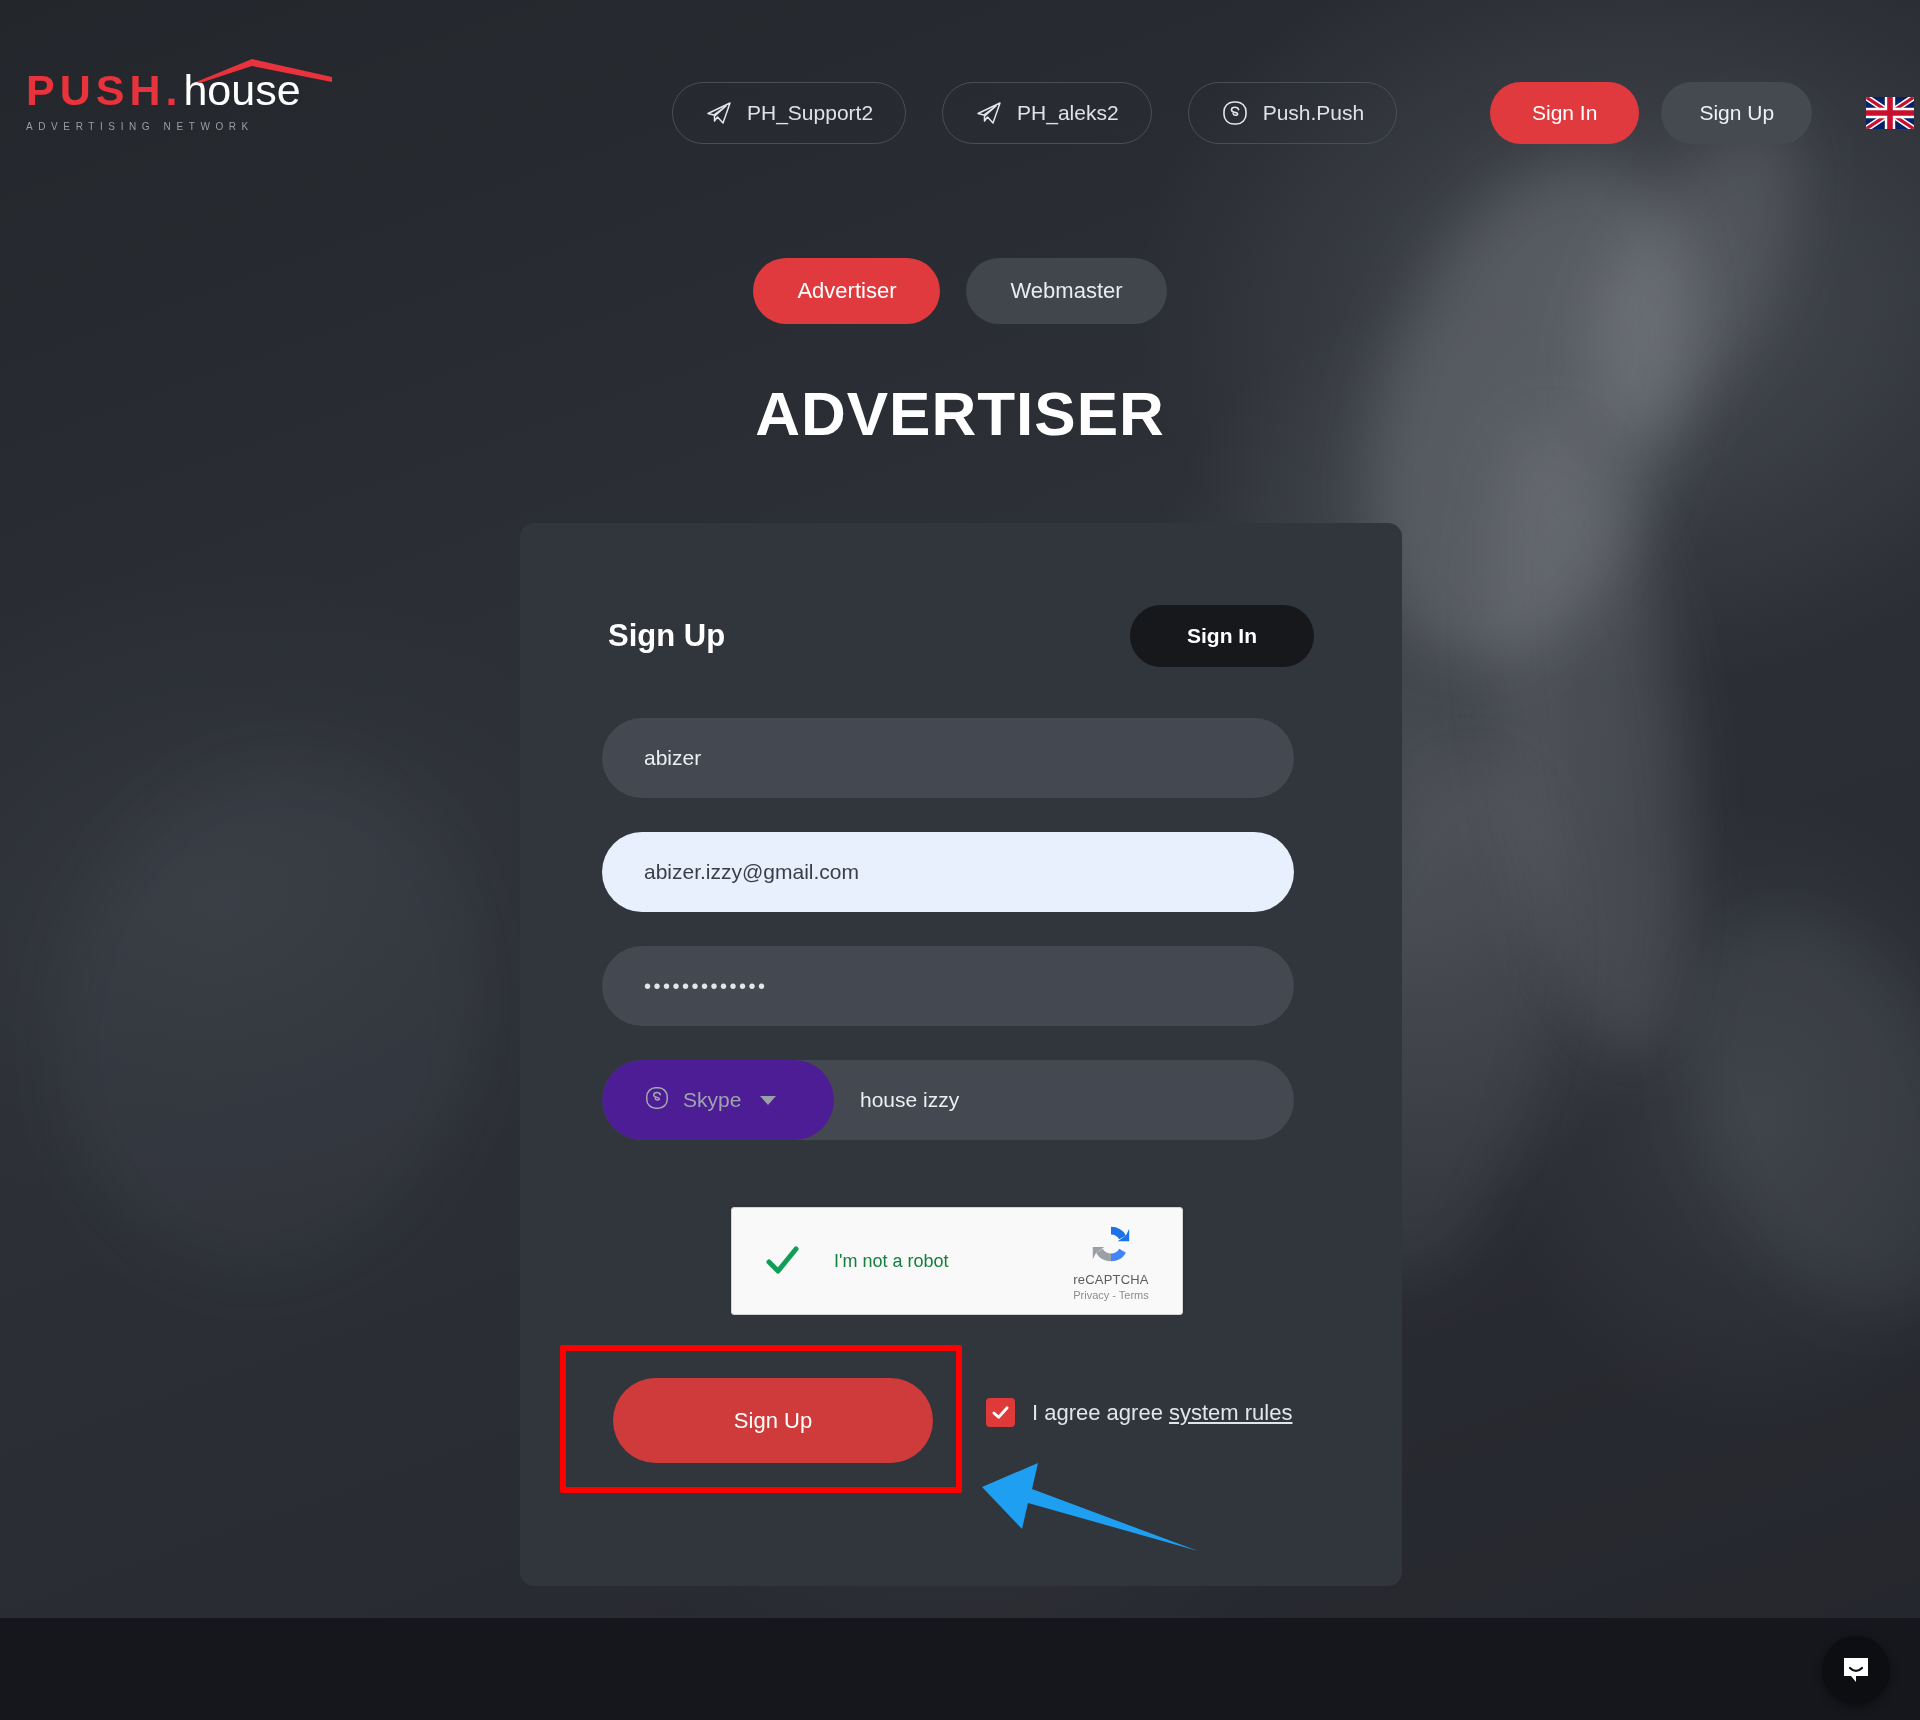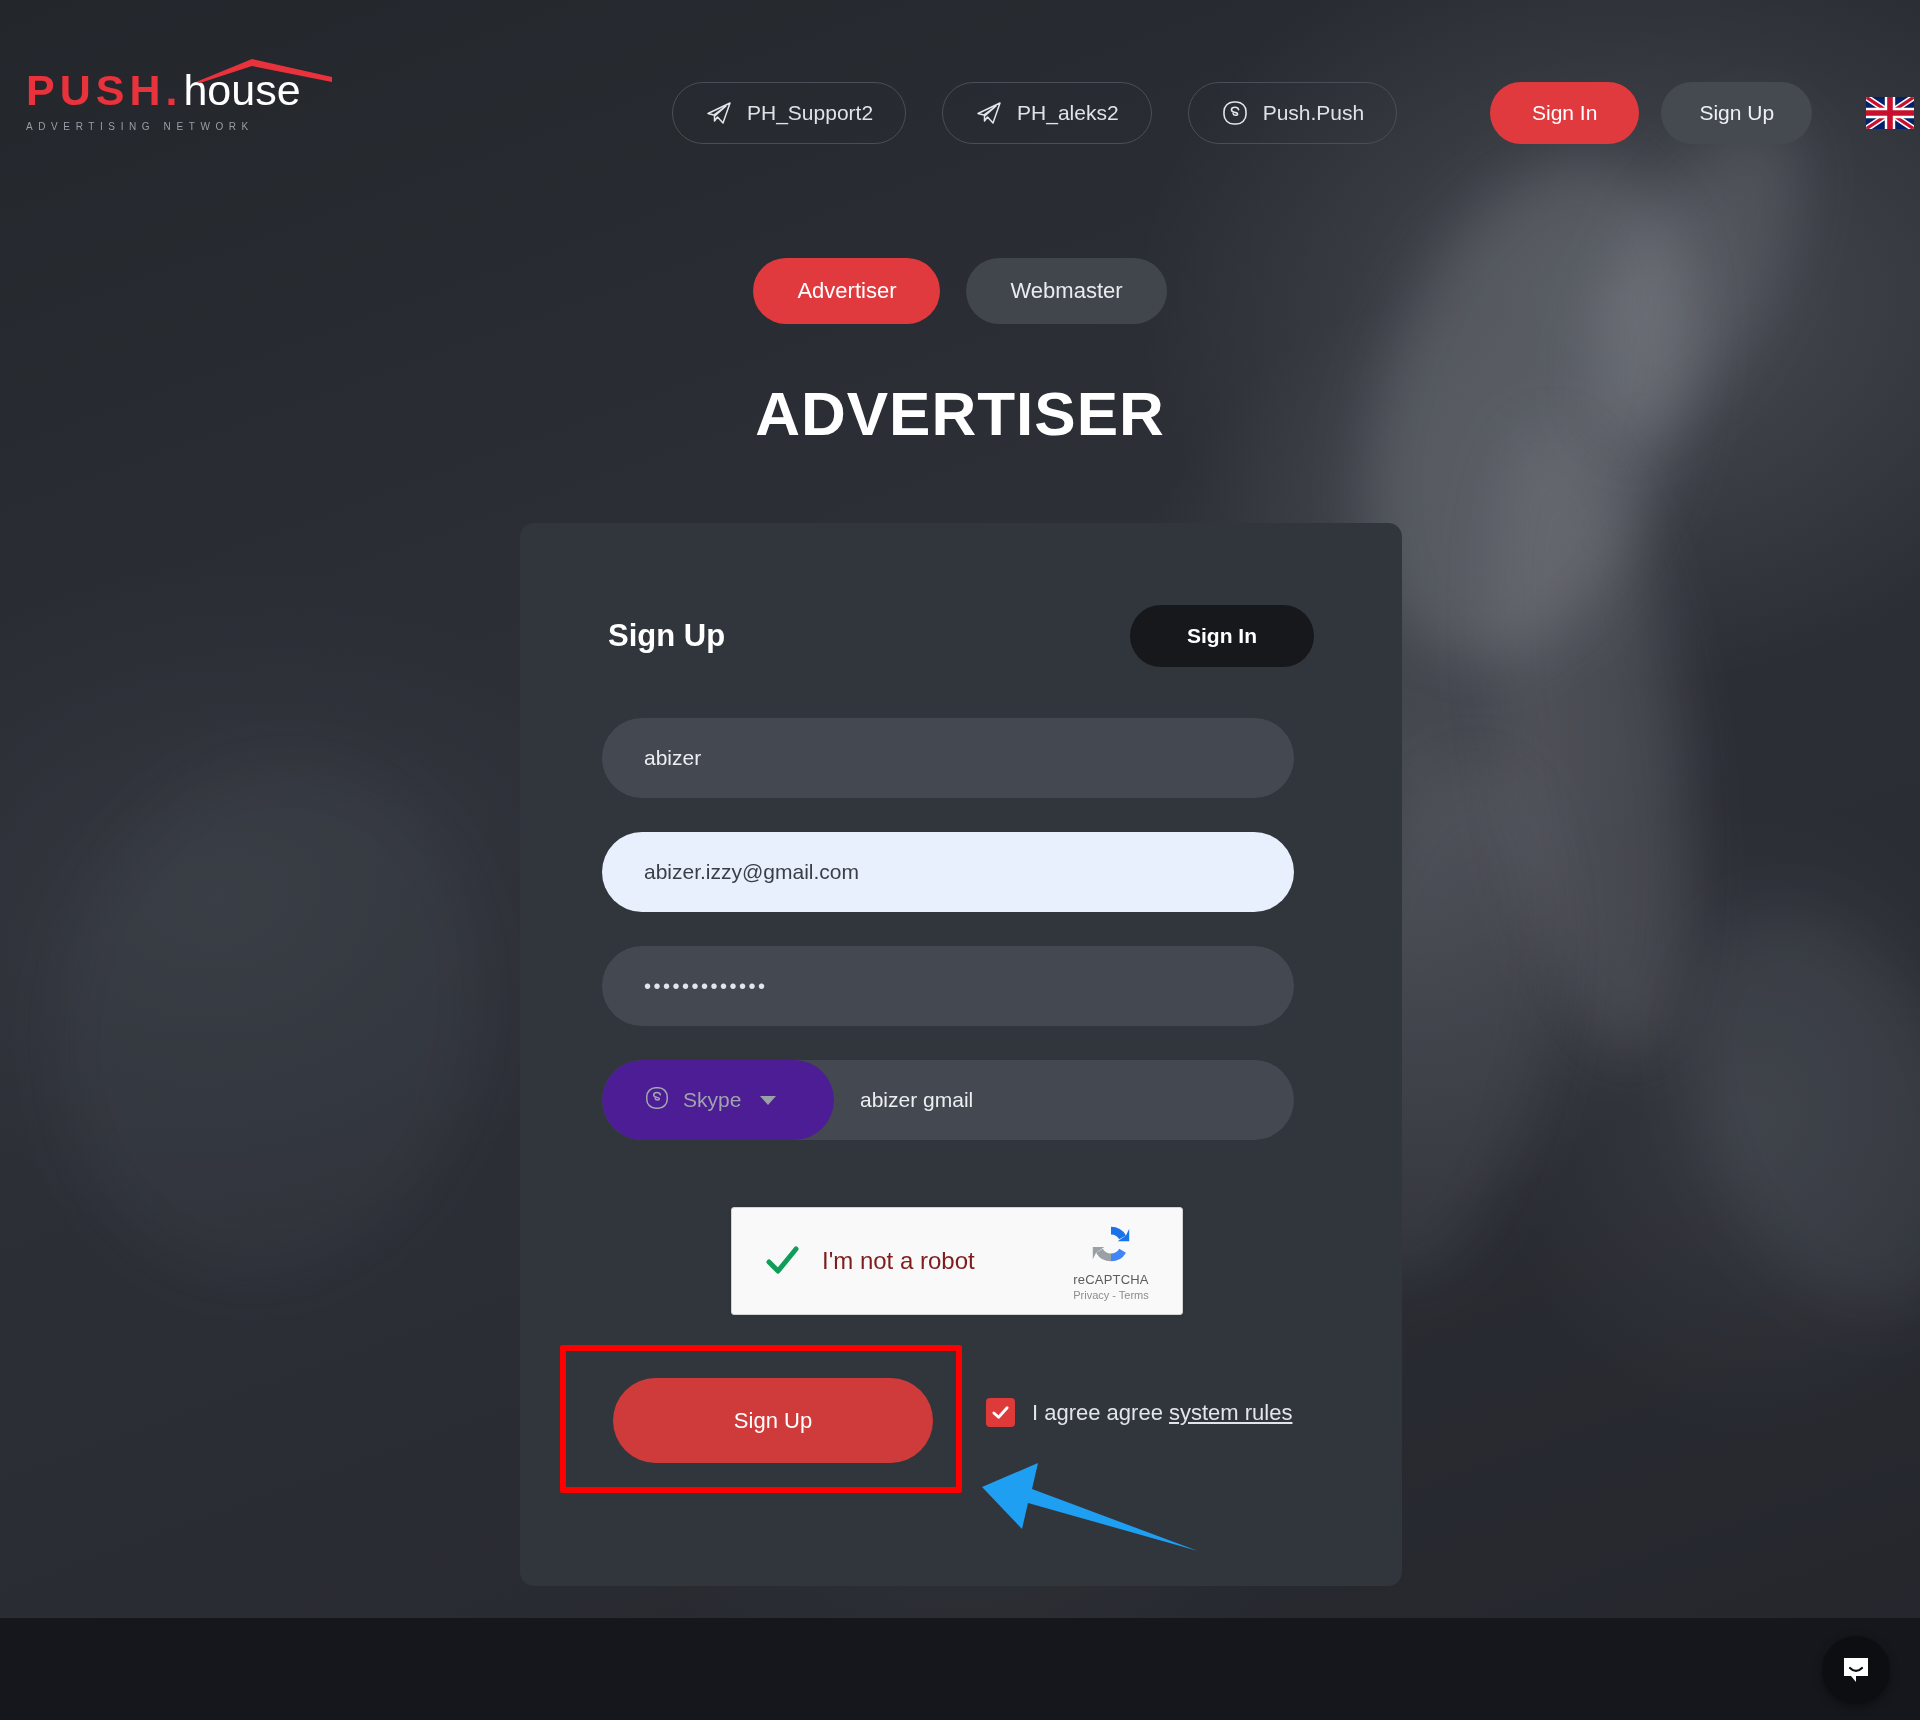--- a/index.html
+++ b/index.html
@@ -315,23 +315,23 @@
     display: flex;
     align-items: center;
     z-index: 5;
   }
   .rc-check {
     margin-left: 30px;
     width: 40px; height: 40px;
     flex: none;
   }
   .rc-text {
-    margin-left: 20px;
-    font-size: 24px;
-    color: #7f1d1d;
+    margin-left: 32px;
+    font-size: 18px;
+    color: #15803d;
     flex: 1;
   }
   .rc-brand {
     width: 128px;
     text-align: center;
     padding-right: 14px;
   }
   .rc-logo { width: 46px; height: 46px; display: block; margin: 0 auto 3px; }
   .rc-name { font-size: 13px; color: #5c5c5c; letter-spacing: .2px; }
   .rc-links { font-size: 11px; color: #8c8c8c; margin-top: 1px; }
@@ -541,21 +541,21 @@
         <span>
           <svg width="26" height="26" viewBox="0 0 28 28">
             <rect x="3" y="3" width="22" height="22" rx="9.5" fill="none" stroke="#a3a8b0" stroke-width="1.6"></rect>
             <path d="M17.6 10.6c-.3-1.5-1.8-2.4-3.6-2.4-2 0-3.5 1-3.5 2.5 0 1.4 1.1 2.1 2.8 2.5l1.6.4c1.3.3 1.7.7 1.7 1.3 0 .8-.8 1.3-2 1.3-1.3 0-2.2-.5-2.5-1.6" fill="none" stroke="#a3a8b0" stroke-width="1.6" stroke-linecap="round"></path>
           </svg>
         </span>
         <span class="skype-label">Skype</span>
         <span class="caret"></span>
       </div>
       <div class="skype-value">
-        <span>abizer gmail</span>
+        <span>house izzy</span>
       </div>
     </div>
 
   </div>
 
   <div class="recaptcha">
     <span class="rc-check">
       <svg width="40" height="40" viewBox="0 0 40 40">
         <path d="M7 21 L16 30 L34 8" fill="none" stroke="#0f9d58" stroke-width="5" stroke-linecap="round" stroke-linejoin="round"></path>
       </svg>

